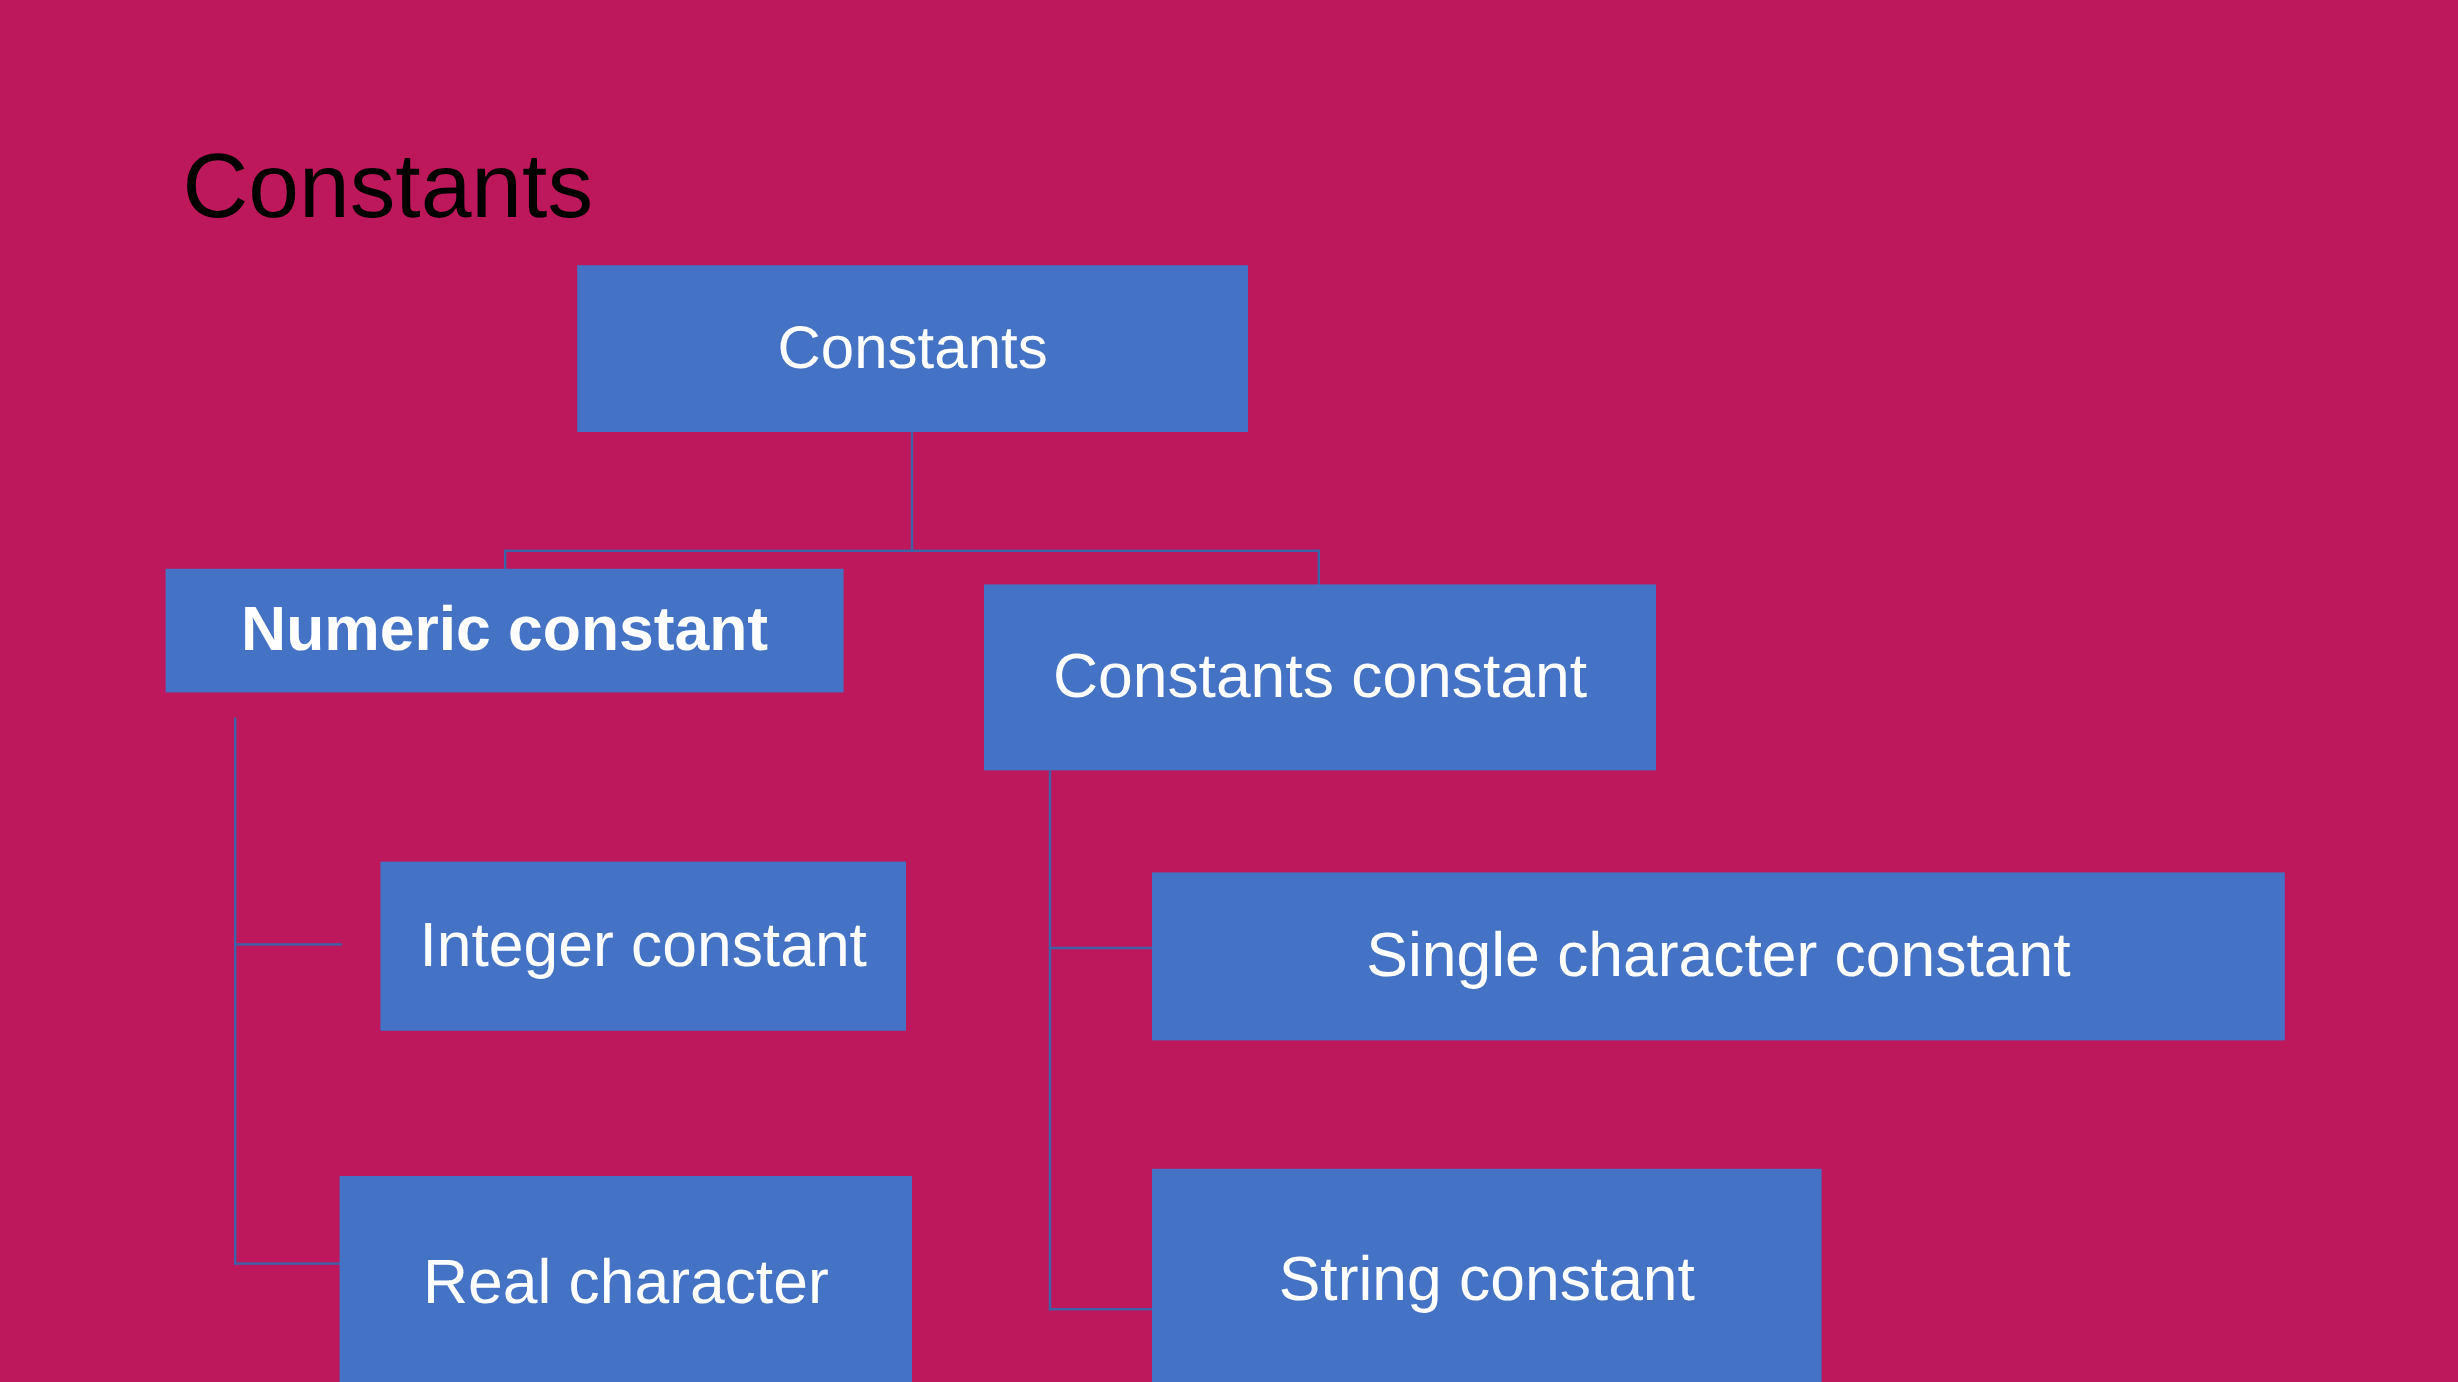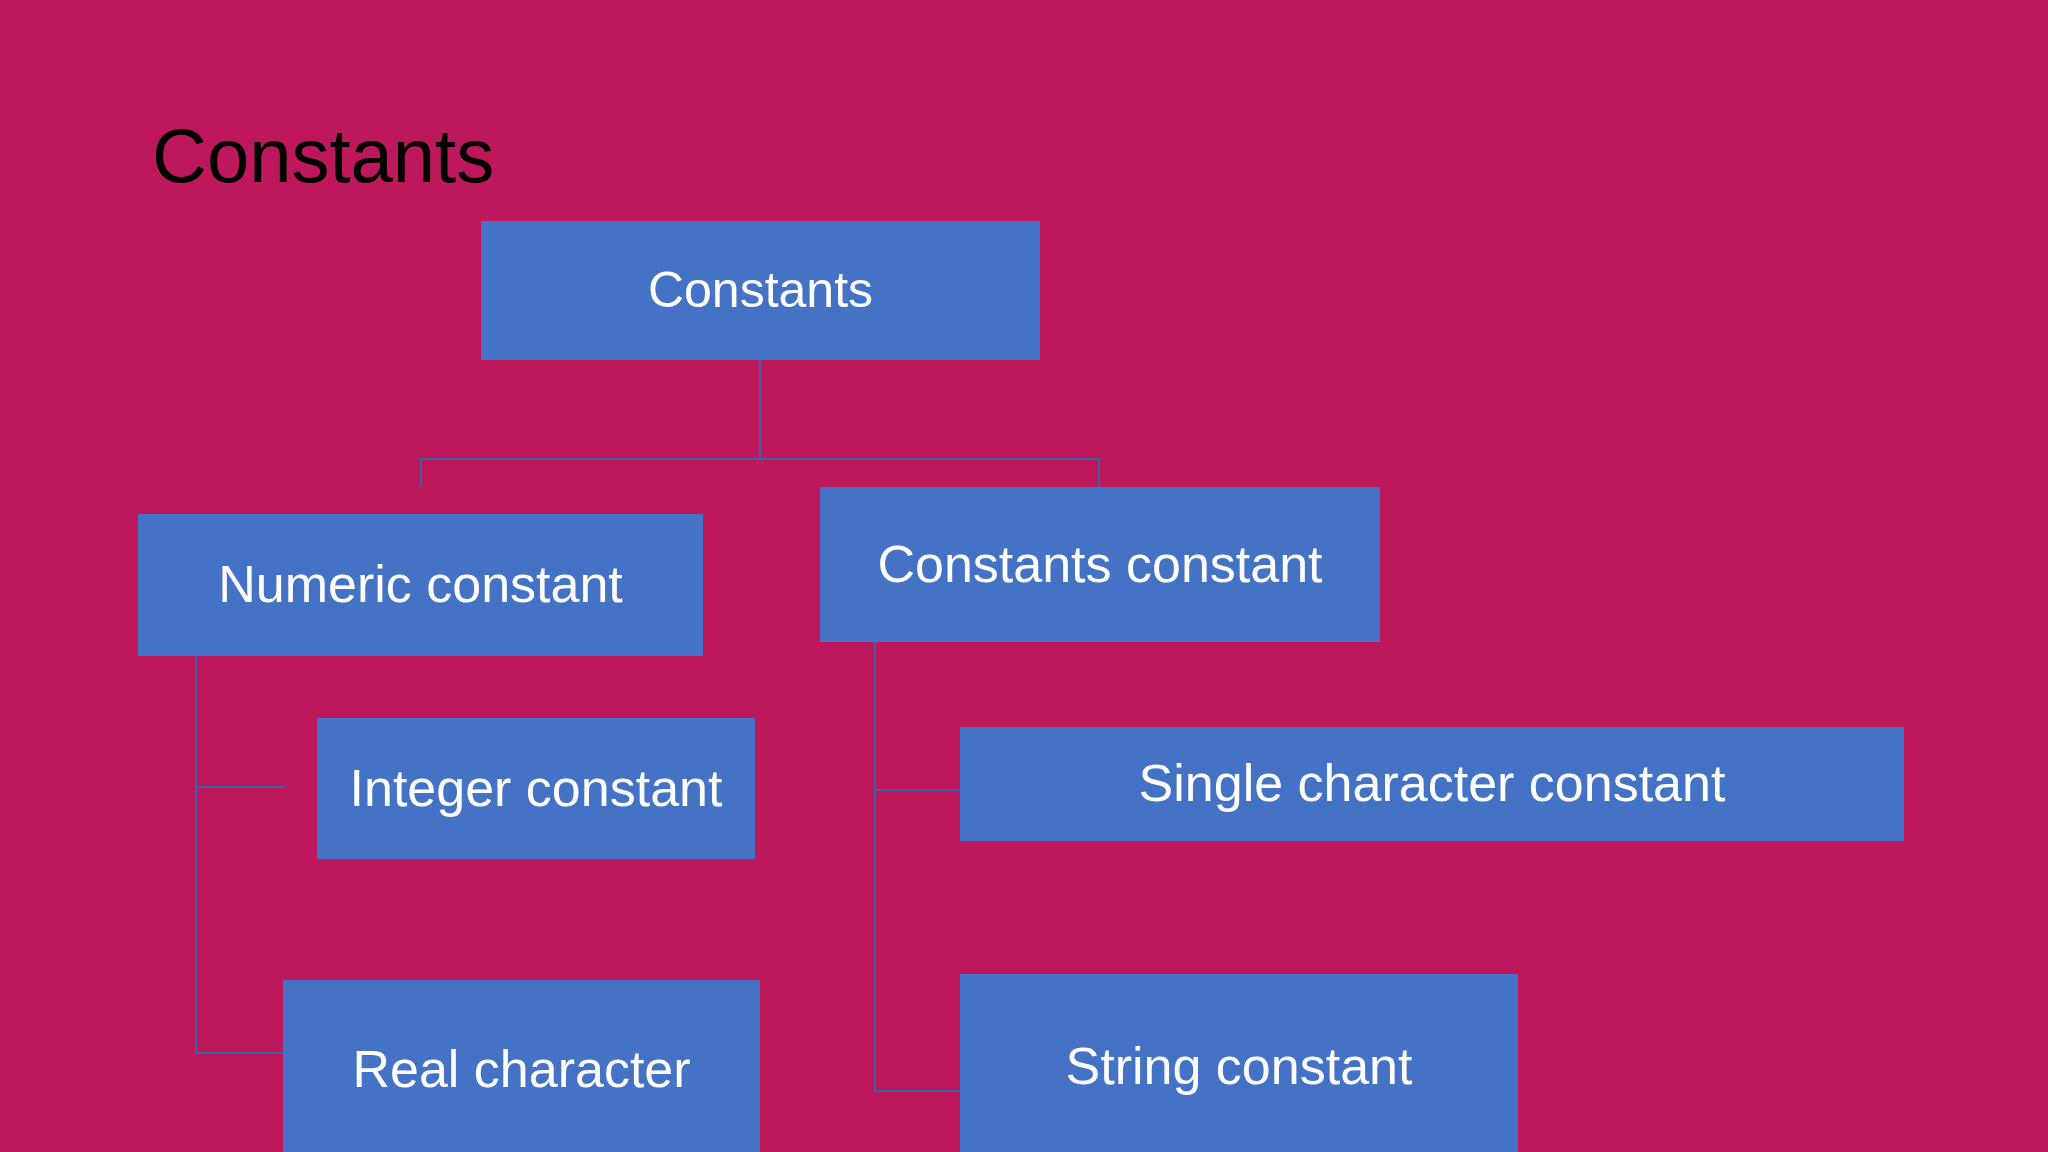--- a/index.html
+++ b/index.html
@@ -51,24 +51,25 @@
   #node-root {
     left: 481px;
     top: 221px;
     width: 559px;
     height: 139px;
     font-size: 50px;
   }
   
   #node-numeric {
     left: 138px;
-    top: 514px;
+    top: 474px;
     width: 565px;
-    height: 142px;
+    height: 103px;
     font-size: 52px;
+    font-weight: bold;
   }
   #node-character {
     left: 820px;
     top: 487px;
     width: 560px;
     height: 155px;
     font-size: 52px;
   }
   
   #node-integer {
@@ -83,21 +84,21 @@
     left: 283px;
     top: 980px;
     width: 477px;
     height: 180px;
     font-size: 52px;
   }
   #node-single {
     left: 960px;
     top: 727px;
     width: 944px;
-    height: 114px;
+    height: 140px;
     font-size: 52px;
   }
   #node-string {
     left: 960px;
     top: 974px;
     width: 558px;
     height: 186px;
     font-size: 52px;
   }
   

